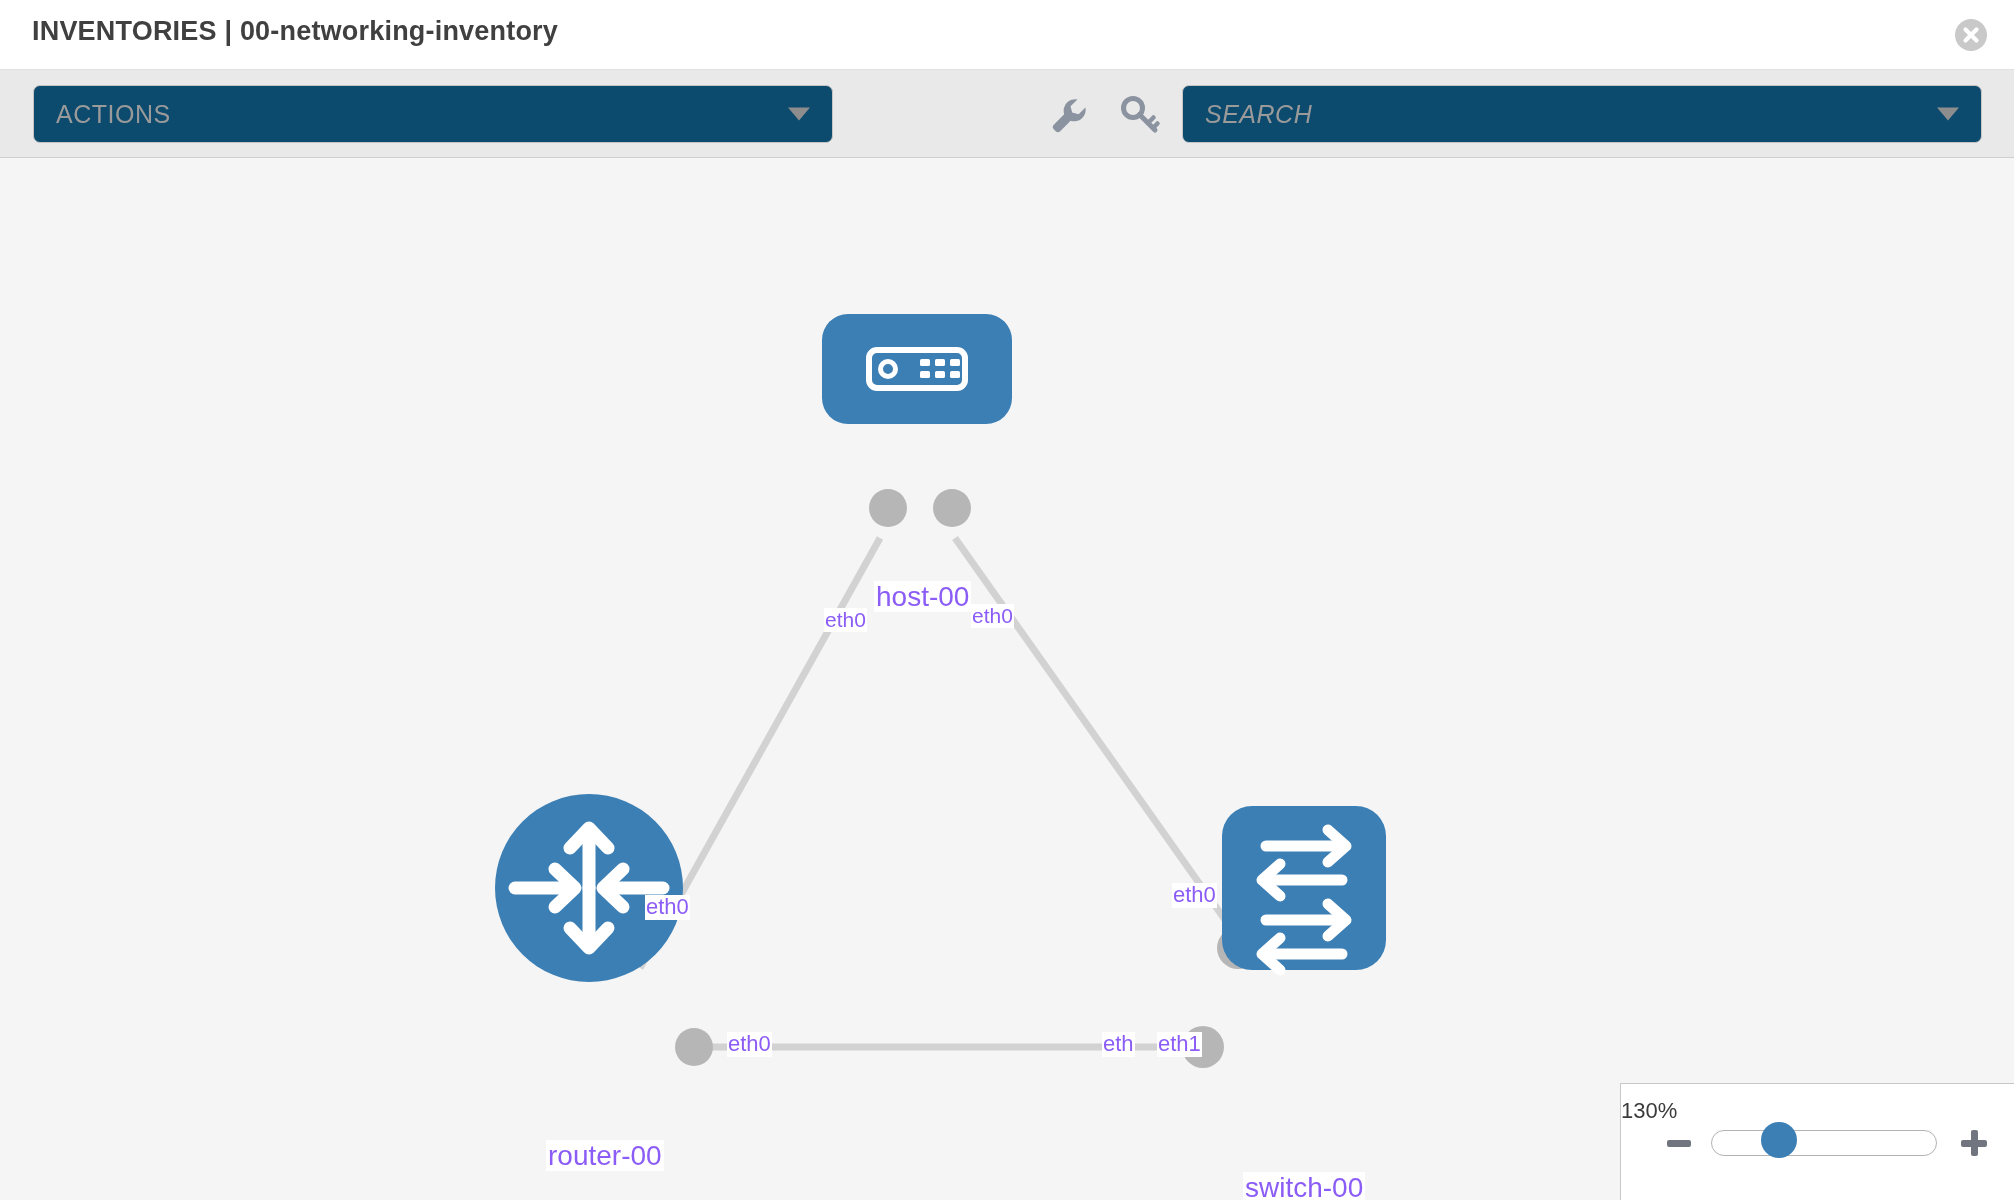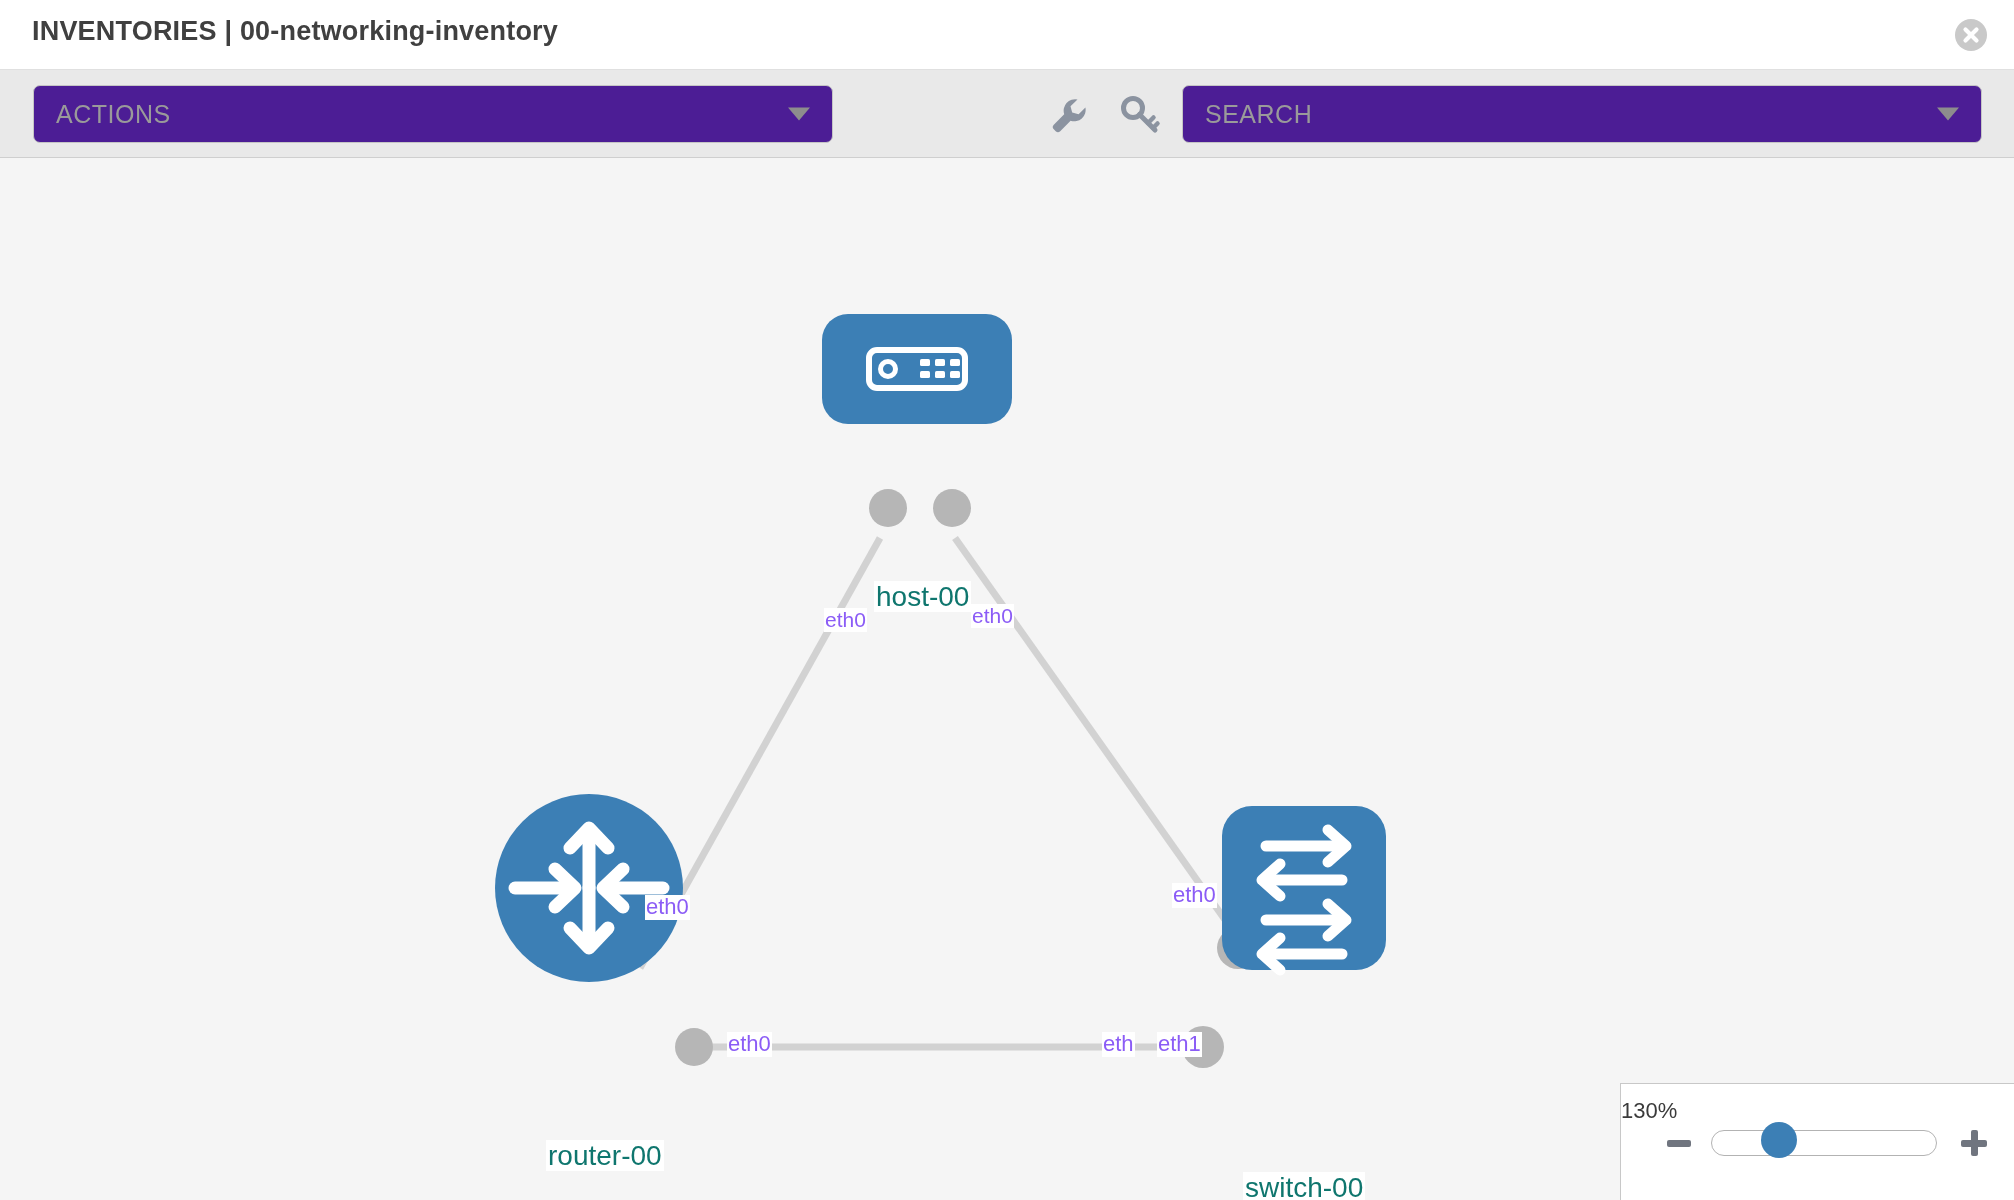--- a/index.html
+++ b/index.html
@@ -39,21 +39,21 @@
   
   #toolbar {
     position: absolute; top: 70px; left: 0;
     width: 2014px; height: 88px;
     background: #e9e9e9;
     border-bottom: 1px solid #cfcfcf;
     box-sizing: border-box;
   }
   .dropdown {
     position: absolute;
-    background: #4c1d95;
+    background: #0c4a6e;
     border: 1px solid #c5c5c5;
     border-radius: 7px;
     box-sizing: border-box;
     cursor: pointer;
   }
   .dropdown .dd-label {
     position: absolute; left: 22px; top: 50%;
     transform: translateY(-50%);
     font-size: 25px; color: #9a9a9a;
     letter-spacing: 0.5px;
@@ -61,21 +61,21 @@
   }
   .dropdown .dd-caret {
     position: absolute; right: 22px; top: 50%;
     transform: translateY(-50%);
     width: 0; height: 0;
     border-left: 11px solid transparent;
     border-right: 11px solid transparent;
     border-top: 13px solid #8d8d8d;
   }
   #actions-dropdown { left: 33px; top: 85px; width: 800px; height: 58px; }
-  #search-dropdown  { left: 1182px; top: 85px; width: 800px; height: 58px; }
+  #search-dropdown  { left: 1182px; top: 85px; width: 800px; height: 58px; font-style: italic; }
 
   .tool-icon {
     position: absolute;
     cursor: pointer;
   }
   #wrench-icon { left: 1047px; top: 94px; width: 42px; height: 42px; }
   #key-icon    { left: 1119px; top: 94px; width: 42px; height: 42px; }
 
   
   #canvas {
@@ -86,21 +86,21 @@
   }
   #topology-svg {
     position: absolute; top: 0; left: 0;
     width: 2014px; height: 1042px;
   }
 
   
   .node-label {
     position: absolute;
     background: #ffffff;
-    color: #0f766e;
+    color: #8b5cf6;
     font-size: 28px;
     white-space: nowrap;
     padding: 0 2px;
     line-height: 1.12;
   }
   .iface-label {
     position: absolute;
     background: #ffffff;
     color: #8b5cf6;
     font-size: 22px;

